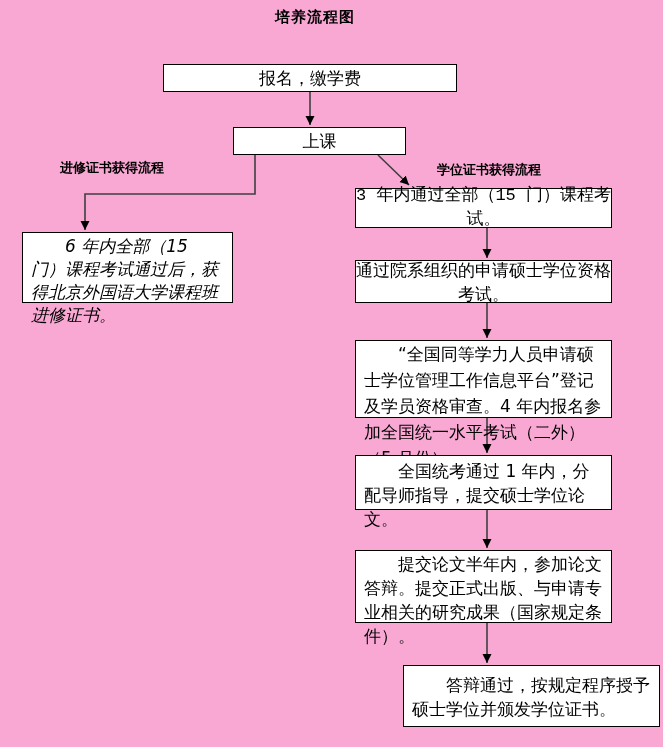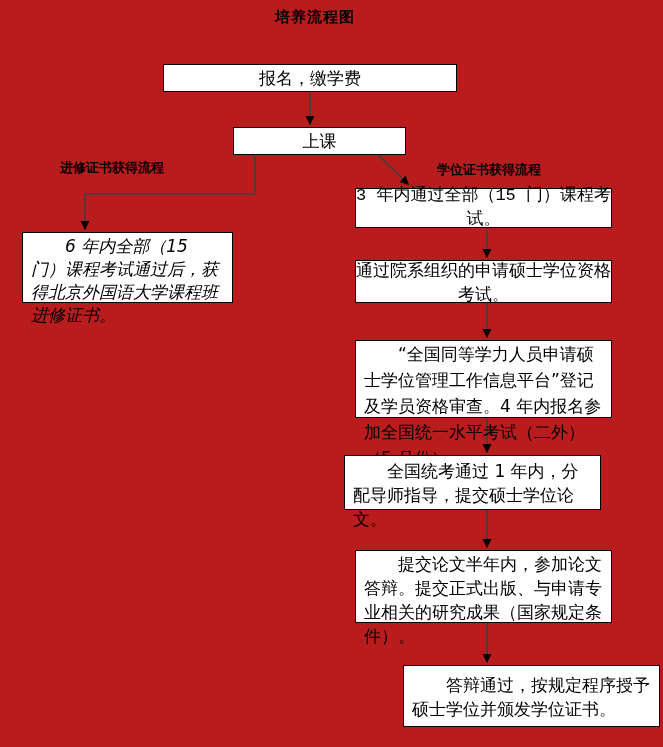--- a/index.html
+++ b/index.html
@@ -5,21 +5,21 @@
   html, body {
     margin: 0;
     padding: 0;
     background: #ffffff;
     font-family: "DejaVu Sans", "Liberation Sans", sans-serif;
   }
   .canvas {
     position: relative;
     width: 663px;
     height: 747px;
-    background: #b91c1c;
+    background: #f9a8d4;
     overflow: hidden;
     color: #000;
   }
   .connectors {
     position: absolute;
     left: 0; top: 0;
     width: 663px; height: 747px;
     z-index: 0;
   }
   .page-title {
@@ -60,21 +60,21 @@
     padding: 2px 8px 0 8px;
     text-align: left;
   }
   .box.para .txt { display: block; text-indent: 2em; }
   #box-enroll { left: 163px; top: 64px;  width: 294px; height: 28px; }
   #box-attend { left: 233px; top: 127px; width: 173px; height: 28px; text-align: center; }
   #box-cert   { left: 22px;  top: 232px; width: 211px; height: 71px; line-height: 23px; font-style: italic; }
   #box-step0  { left: 355px; top: 188px; width: 257px; height: 40px; font-family: Liberation Mono, monospace; }
   #box-step1  { left: 355px; top: 260px; width: 257px; height: 43px; }
   #box-step2  { left: 355px; top: 340px; width: 257px; height: 78px; line-height: 26px; padding-top: 0; }
-  #box-step3  { left: 344px; top: 455px; width: 257px; height: 55px; padding-top: 3px; }
+  #box-step3  { left: 355px; top: 455px; width: 257px; height: 55px; padding-top: 3px; }
   #box-step4  { left: 355px; top: 550px; width: 257px; height: 73px; padding-top: 1px; }
   #box-step5  { left: 355px; top: 665px; width: 257px; height: 62px; padding-top: 7px; margin-left: 48px; }
   .connectors line, .connectors polyline {
     stroke: #3f3f3f;
     stroke-width: 1.6;
     fill: none;
   }
   .connectors marker path { fill: #000000; }
 </style>
 </head>

